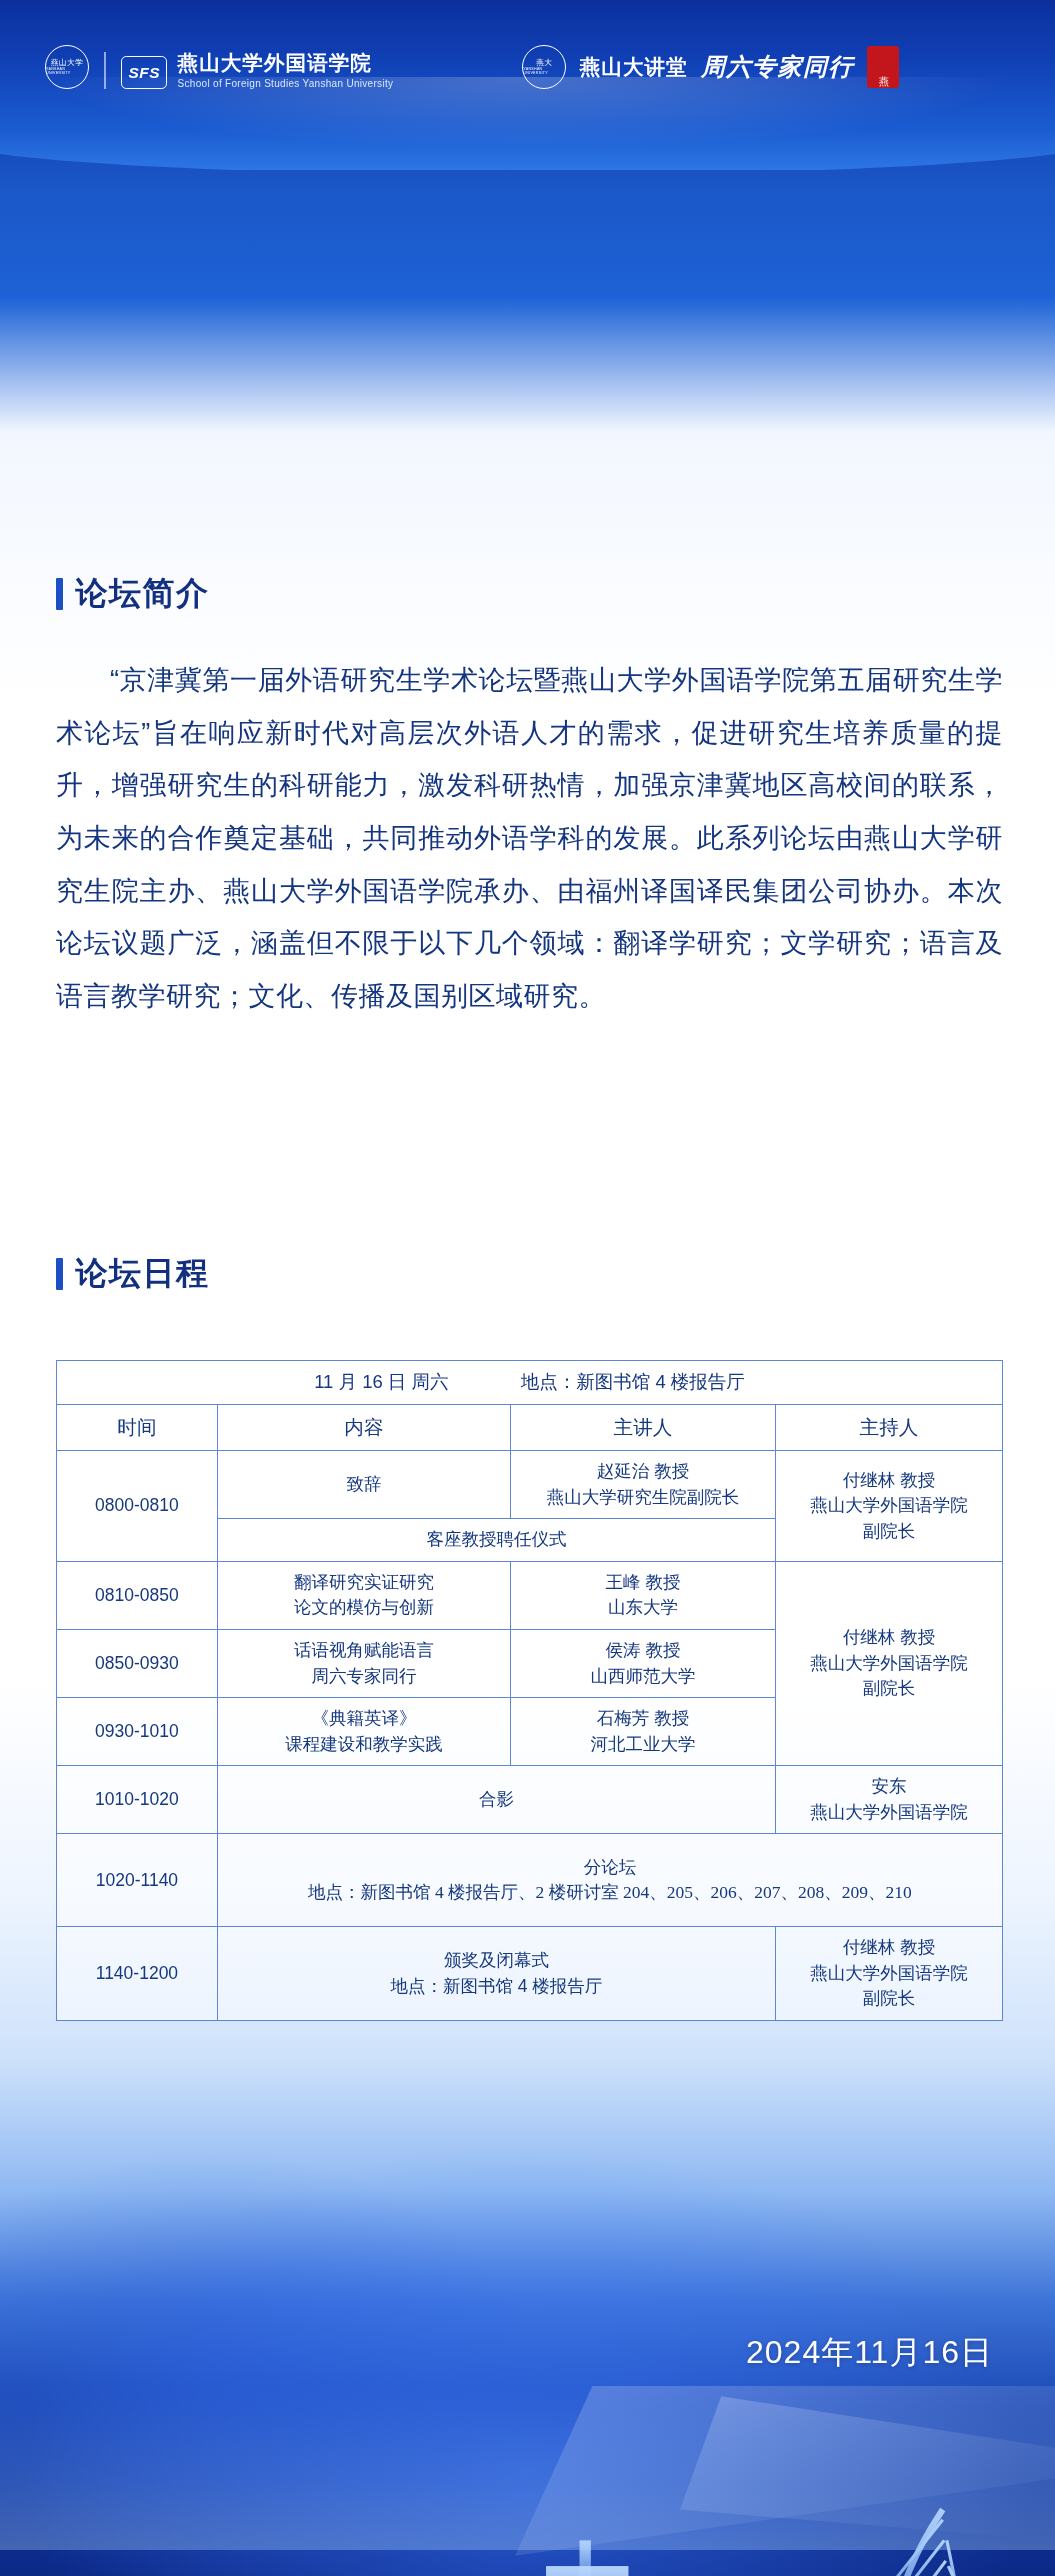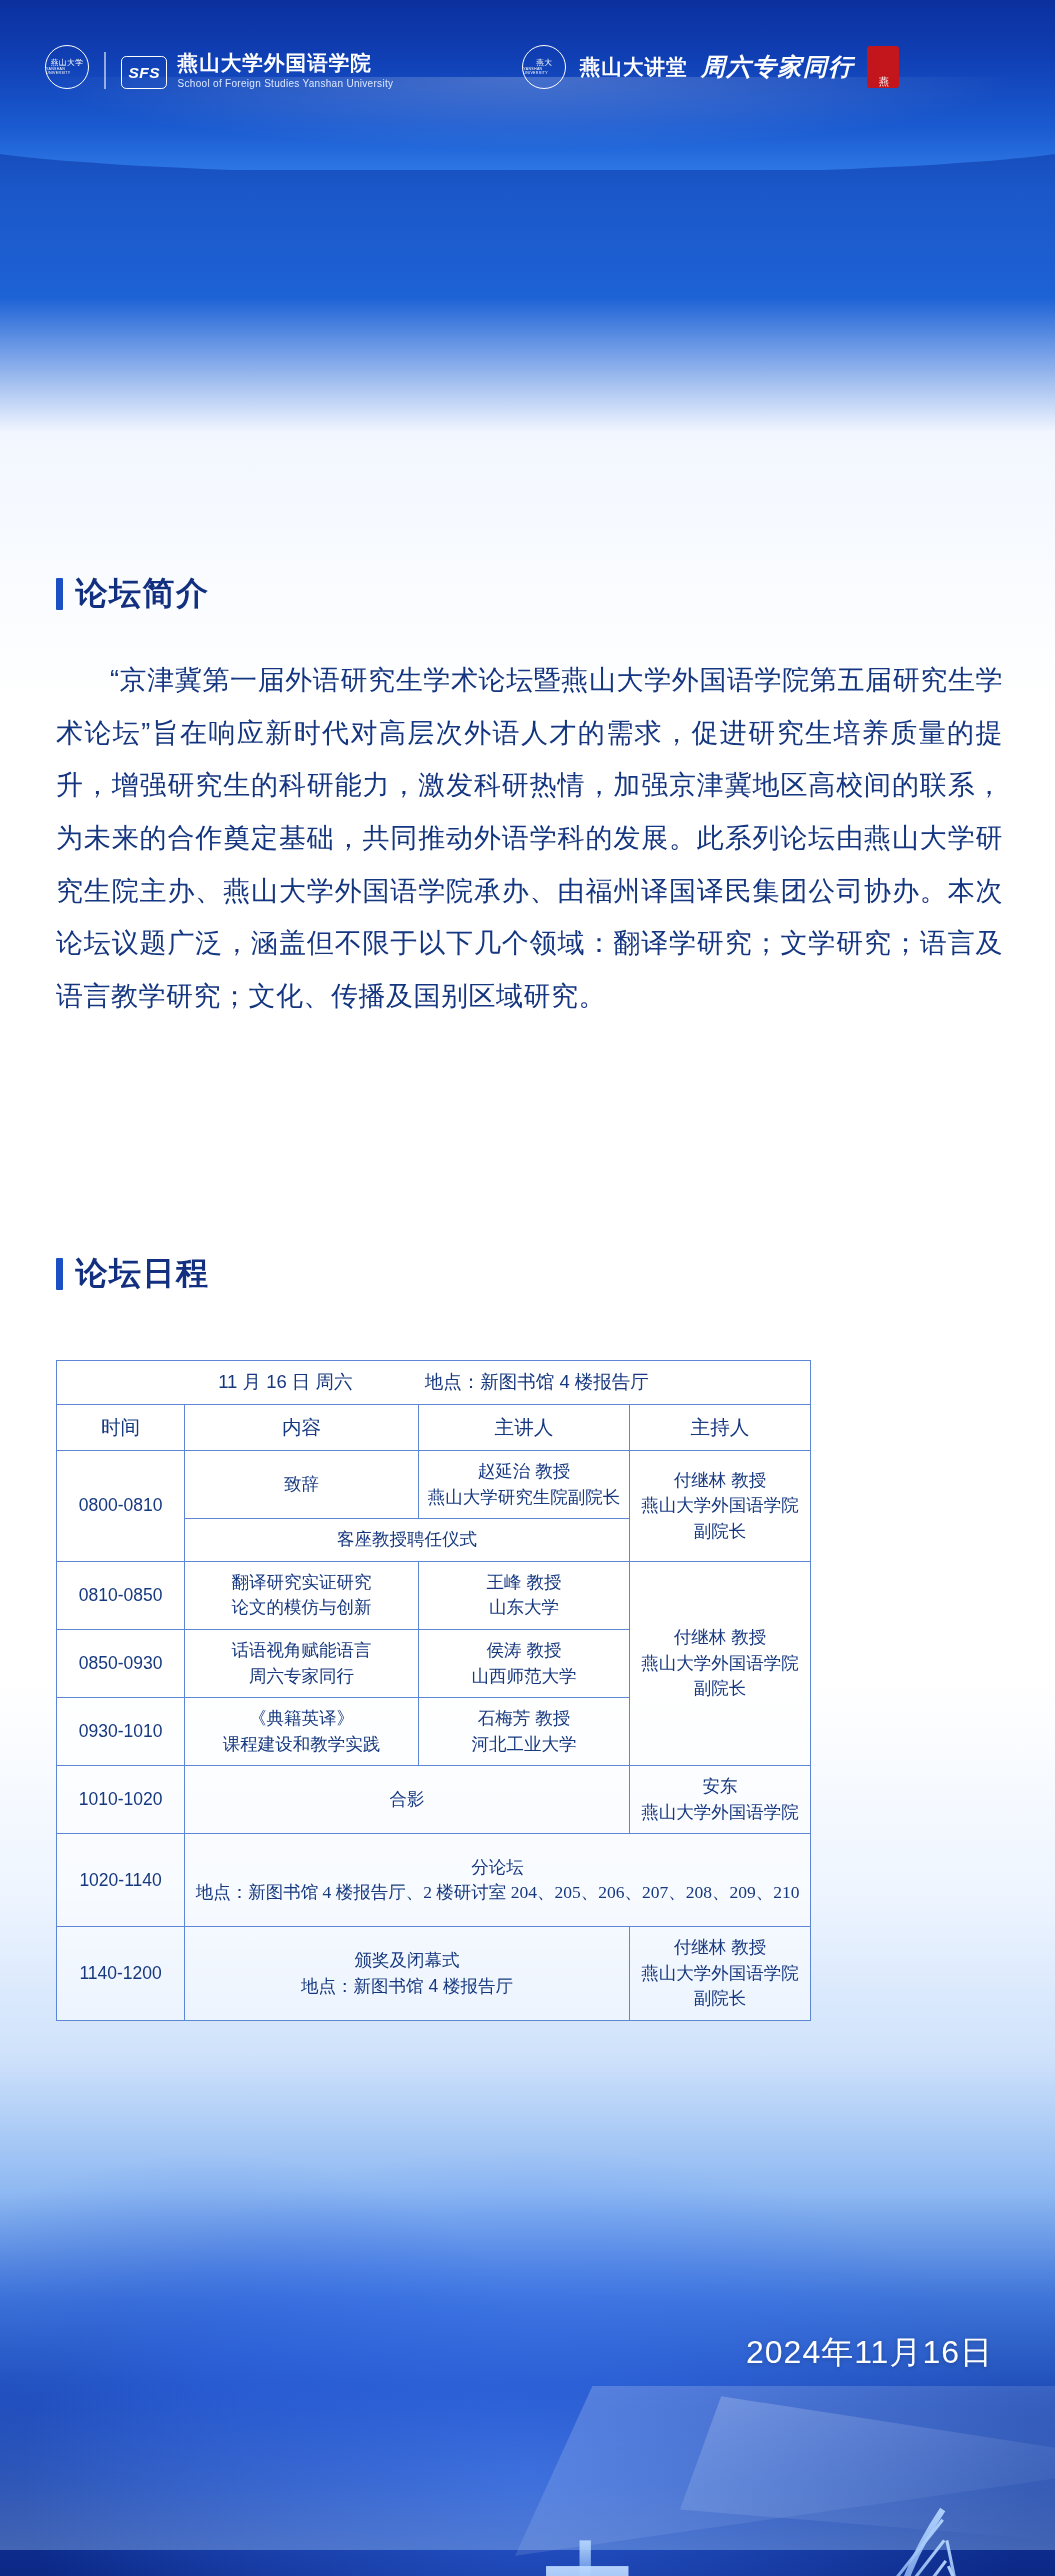--- a/index.html
+++ b/index.html
@@ -202,21 +202,21 @@
     text-justify: inter-ideograph;
     letter-spacing: 0.5px;
   }
   .intro .indent { display: inline-block; width: 54px; }
 
   
   .table-wrap {
     position: absolute;
     left: 56px;
     top: 1360px;
-    width: 755px;
+    width: 947px;
   }
   table.schedule {
     width: 100%;
     border-collapse: collapse;
     font-size: 17.5px;
     color: #16387f;
     background: rgba(255,255,255,0.55);
   }
   table.schedule td {
     border: 1px solid #5d86d4;

